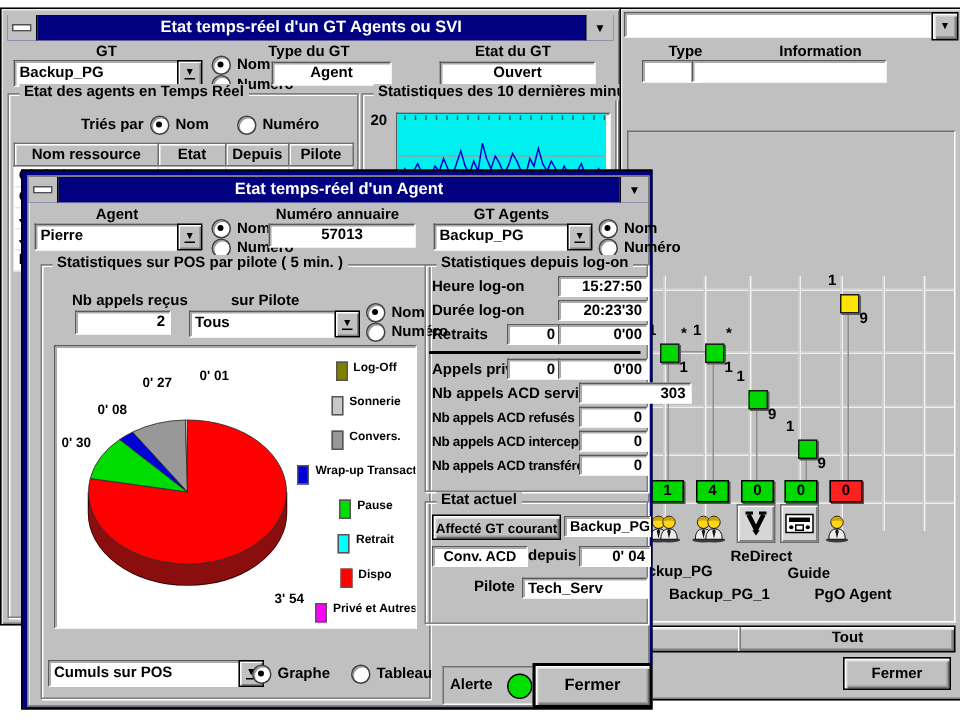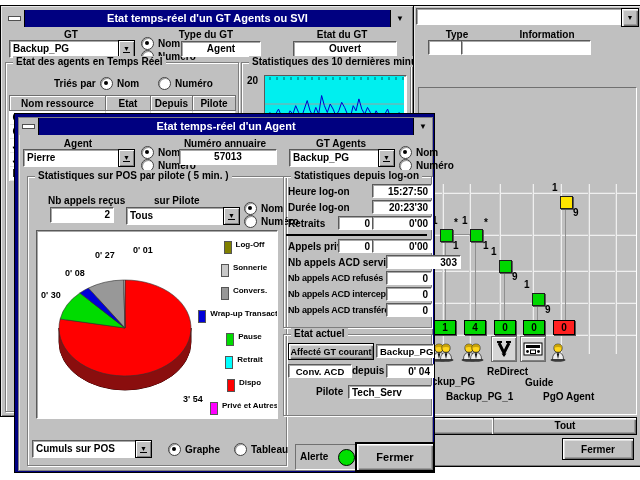--- a/index.html
+++ b/index.html
@@ -409,21 +409,21 @@
               <span class="swatch" style="background: rgb(255, 0, 0);"></span>
               <span class="legend-label">Dispo</span>
             </div>
             <div class="legend-item">
               <span class="swatch" style="background: rgb(255, 0, 255);"></span>
               <span class="legend-label">Privé et Autres</span>
             </div>
           </div>
     </div>
 
-    <div class="combo" style="left:4px;top:263px;width:118px;height:16px;">
+    <div class="combo" style="left:4px;top:263px;width:118px;height:16px;padding-left:24px;">
       <span class="cval">Cumuls sur POS</span>
       <span class="carrow"></span>
     </div>
     <div class="radio" style="left:140px;top:266px;">
           <span class="rb on"></span>
           <span>Graphe</span>
         </div>
     <div class="radio" style="left:206px;top:266px;">
           <span class="rb"></span>
           <span>Tableau</span>

